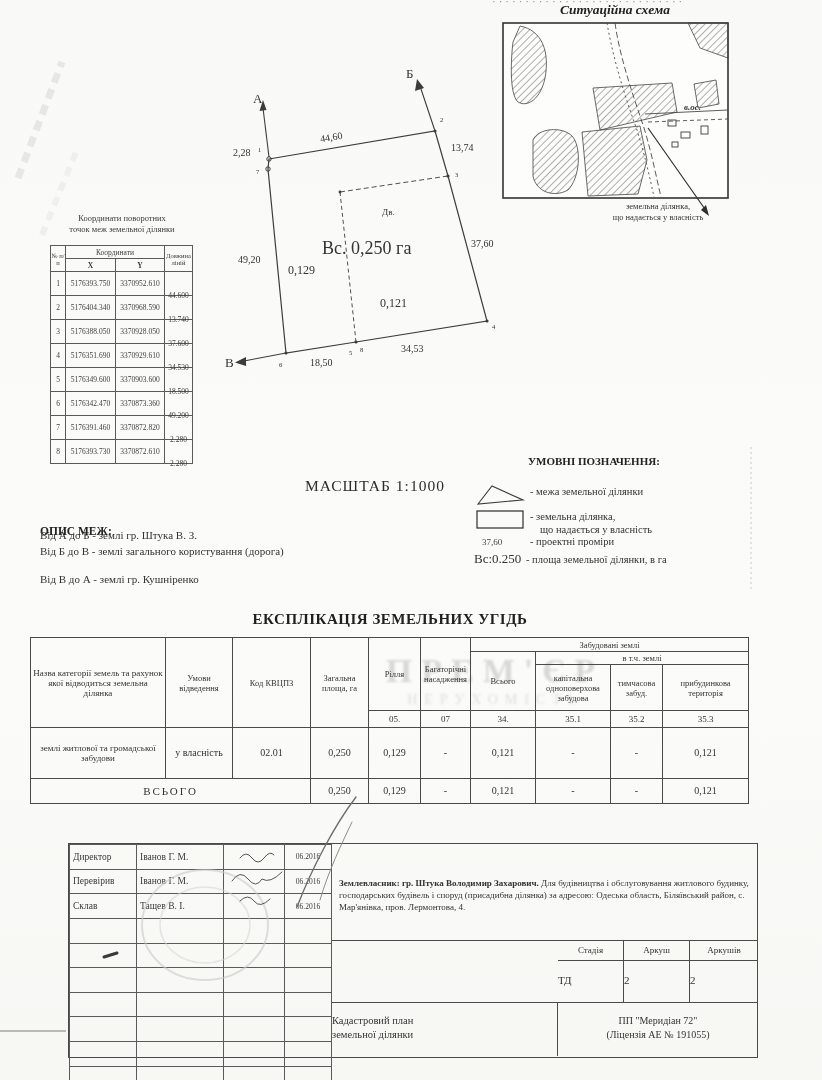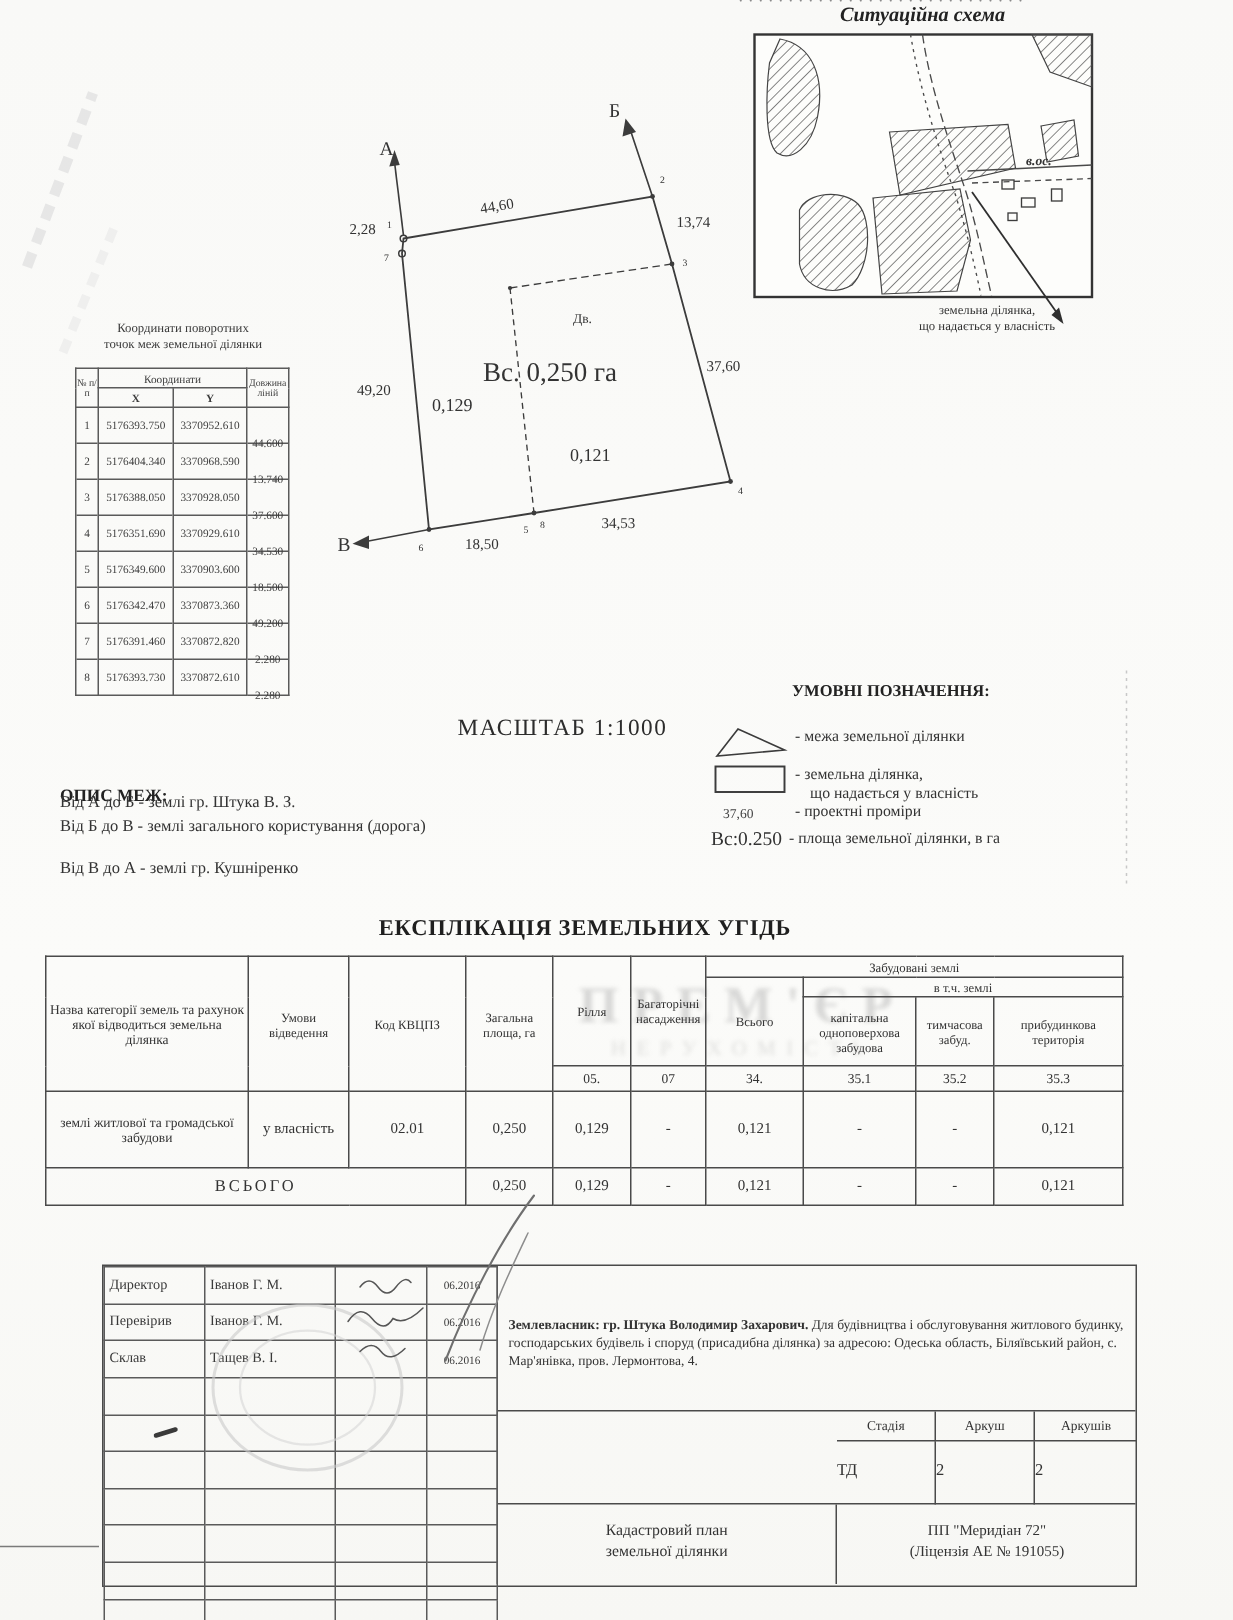--- a/index.html
+++ b/index.html
@@ -65,21 +65,21 @@
   .rdoc{position:absolute;left:0;top:97px;width:100%;height:62px;border-bottom:1px solid #4a4a4a;box-sizing:border-box;}
   .rdoc .dt1{position:absolute;left:0;top:0;width:226px;height:62px;border-right:1px solid #4a4a4a;
     box-sizing:border-box;text-align:center;font-size:8.8px;line-height:11px;padding-top:3px;color:#333;}
   .rdoc .dt1 b{font-size:9.5px;}
   .stg{position:absolute;top:0;height:20px;border-right:1px solid #4a4a4a;border-bottom:1px solid #4a4a4a;
     box-sizing:border-box;text-align:center;font-size:9px;line-height:19px;color:#333;}
   .stgv{position:absolute;top:20px;height:42px;border-right:1px solid #4a4a4a;
     box-sizing:border-box;text-align:left;font-size:11px;line-height:38px;color:#333;}
   .rbot{position:absolute;left:0;top:159px;width:100%;height:53px;box-sizing:border-box;}
   .rbot .bl{position:absolute;left:0;top:0;width:226px;height:53px;border-right:1px solid #4a4a4a;
-    box-sizing:border-box;text-align:center;font-size:10.5px;line-height:14px;padding-top:11px;color:#333;}
+    box-sizing:border-box;text-align:left;font-size:10.5px;line-height:14px;padding-top:11px;color:#333;}
   .rbot .br{position:absolute;left:226px;top:0;width:200px;height:53px;
     text-align:center;font-size:10px;line-height:14px;padding-top:11px;color:#333;box-sizing:border-box;}
 </style>
 </head>
 <body>
 
 <div id="page">
 
   <div class="abs sit-frag">·····························</div>
 

